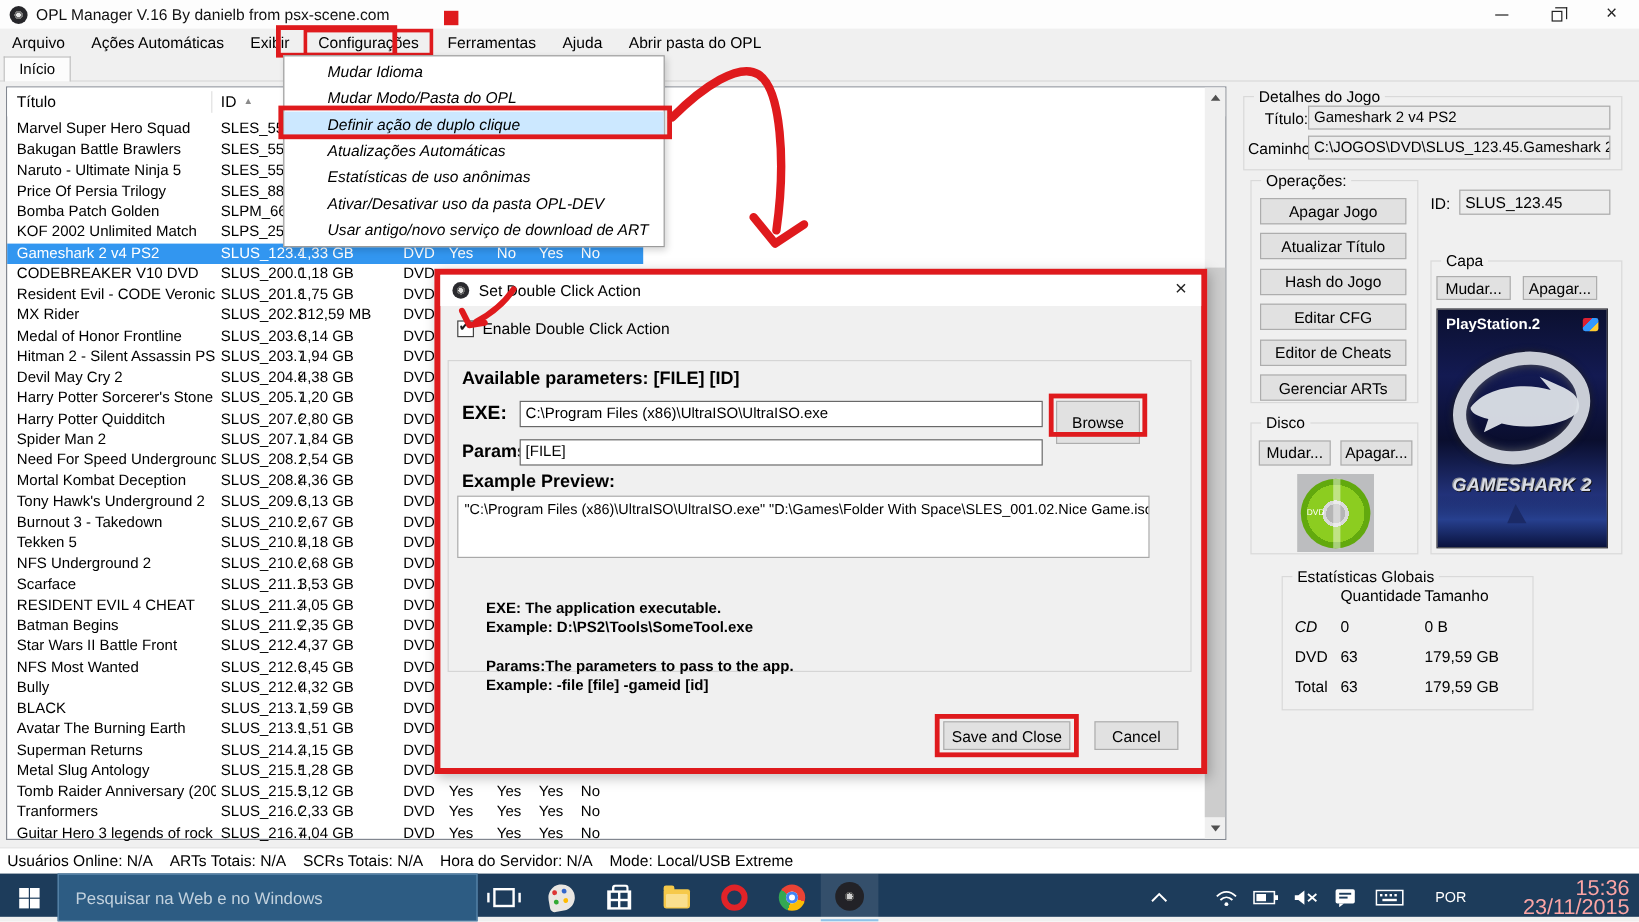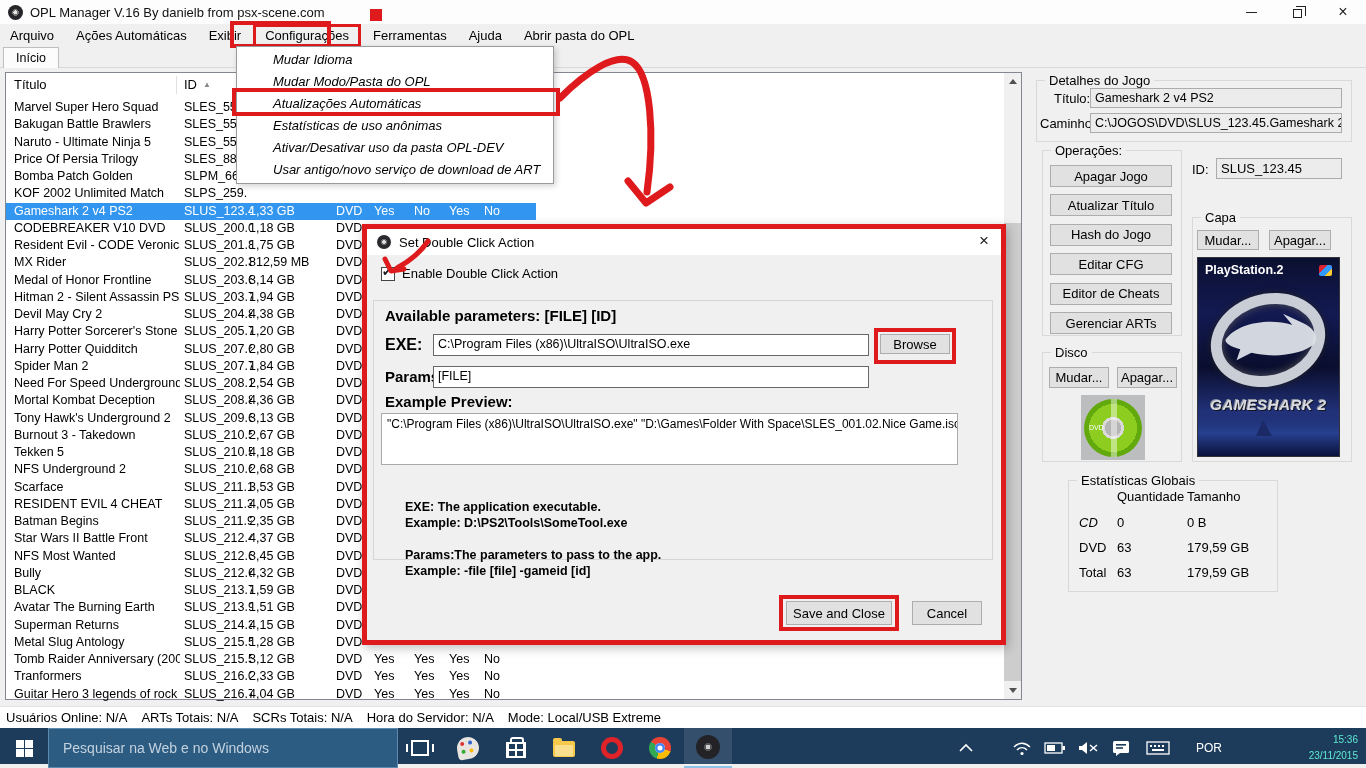--- a/index.html
+++ b/index.html
@@ -130,21 +130,21 @@
   .ic-folder{width:22px;height:16px;background:#f6c94a;border-radius:2px;position:relative;margin-top:2px;}
   .ic-folder::before{content:"";position:absolute;left:0;top:-3px;width:9px;height:4px;background:#f6c94a;border-radius:2px 2px 0 0;}
   .ic-folder::after{content:"";position:absolute;left:2px;top:4px;width:18px;height:11px;background:#fadf8e;border-radius:1px;}
   .ic-opera{width:22px;height:22px;border-radius:50%;border:5px solid #e02328;}
   .ic-chrome{width:22px;height:22px;border-radius:50%;background:conic-gradient(#ea4335 0 30%,#fbbc05 30% 55%,#34a853 55% 85%,#ea4335 85%);position:relative;}
   .ic-chrome::after{content:"";position:absolute;left:6px;top:6px;width:10px;height:10px;border-radius:50%;background:#fff;box-shadow:inset 0 0 0 2.5px #4285f4;}
   .ic-opl{width:24px;height:24px;border-radius:50%;background:radial-gradient(circle at 50% 50%, #cfcfcf 0 2.5px, #555 2.5px 4px, #222227 4px 12px);}
   .tray{position:absolute;top:0;height:40px;display:flex;align-items:center;color:#fff;}
   .tray svg{display:block;}
   .por{font-size:12px;color:#fff;}
-  .clock{position:absolute;right:8px;top:4px;text-align:right;font-size:10px;line-height:16px;color:#5eead4;margin-left:32px;}
+  .clock{position:absolute;right:8px;top:4px;text-align:right;font-size:18px;line-height:16px;color:#fca5a5;margin-left:32px;}
 </style>
 </head>
 <body>
 
 <div id="app">
 
   <div class="titlebar">
     <span class="app-icon"></span>
     <span class="title-text">OPL Manager V.16 By danielb from psx-scene.com</span>
     <div class="winbtns">
@@ -618,20 +618,21 @@
           <span style="left: 10px; top: 84px;">Total</span>
           <span style="left: 48px; top: 84px;">63</span>
           <span style="left: 118px; top: 84px;">179,59 GB</span>
         </div>
       </div>
   </div>
 
   <div class="ctxmenu">
       <div class="ci">Mudar Idioma</div>
       <div class="ci">Mudar Modo/Pasta do OPL</div>
+      <div class="ci ci-sel">Definir ação de duplo clique</div>
       <div class="ci">Atualizações Automáticas</div>
       <div class="ci">Estatísticas de uso anônimas</div>
       <div class="ci">Ativar/Desativar uso da pasta OPL-DEV</div>
       <div class="ci">Usar antigo/novo serviço de download de ART</div>
     </div>
 
   <div class="dialog">
     <div class="dlg-titlebar">
       <span class="dlg-icon"></span>
       <span class="dlg-title">Set Double Click Action</span>
@@ -640,21 +641,21 @@
     <div class="cb">
       <span class="cb-check">✔</span>
     </div>
     <span class="cb-label">Enable Double Click Action</span>
 
     <div class="dlg-group"></div>
     <span class="dlg-h" style="left:18px;top:78px;">Available parameters: [FILE] [ID]</span>
 
     <span class="dlg-h" style="left:18px;top:107px;font-size:16px;">EXE:</span>
     <div class="dlg-input" style="left:66px;top:105px;width:436px;height:22px;">C:\Program Files (x86)\UltraISO\UltraISO.exe</div>
-    <button class="wbtn" style="left:513px;top:105px;width:70px;height:20px;">Browse</button>
+    <button class="wbtn" style="left:513px;top:105px;width:70px;height:36px;">Browse</button>
 
     <span class="dlg-h" style="left:18px;top:139px;">Params:</span>
     <div class="dlg-input" style="left:66px;top:137px;width:436px;height:22px;">[FILE]</div>
 
     <span class="dlg-h" style="left:18px;top:164px;">Example Preview:</span>
     <div class="preview">"C:\Program Files (x86)\UltraISO\UltraISO.exe" "D:\Games\Folder With Space\SLES_001.02.Nice Game.iso"</div>
 
     <div class="help">EXE: The application executable.
 Example: D:\PS2\Tools\SomeTool.exe
 

